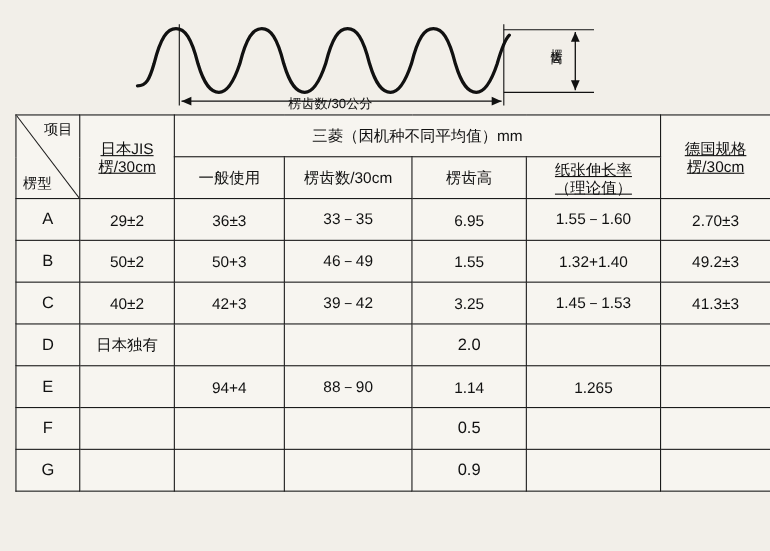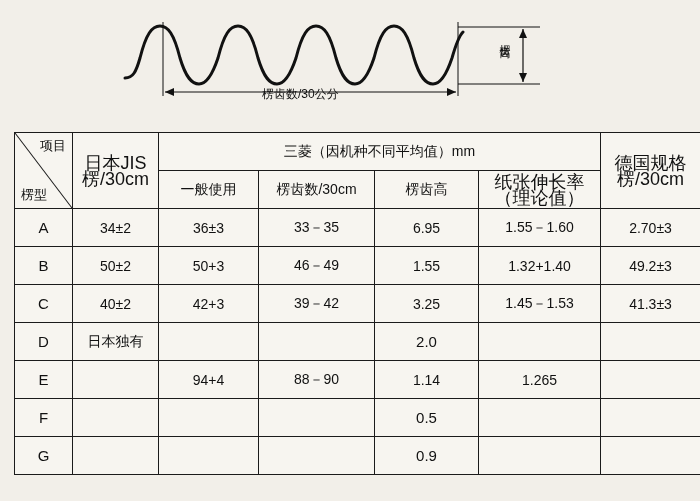--- a/index.html
+++ b/index.html
@@ -31,21 +31,21 @@
     left:499px; top:36px;
     font-size:11px;
     writing-mode:vertical-rl;
     text-orientation:upright;
     letter-spacing:1px;
     line-height:12px;
   }
   
   .tablewrap{
     position:absolute;
-    left:14px; top:132px;
+    left:14px; top:104px;
     width:672px;
   }
   table{
     border-collapse:collapse;
     width:672px;
     background:#f7f5f0;
     table-layout:fixed;
   }
   td,th{
     border:1px solid #1b1b1b;
@@ -67,21 +67,21 @@
     position:absolute;left:0;top:0;width:100%;height:100%;
   }
   .corner .t1{
     position:absolute; right:6px; top:4px; font-size:13px;
   }
   .corner .t2{
     position:absolute; left:6px; bottom:4px; font-size:13px;
   }
   .rowlabel{font-size:15px;}
   .big{font-size:15px;margin-left:13px;}
-  .twoline{line-height:16px;font-size:18px;}
+  .twoline{line-height:16px;font-size:14px;text-decoration:underline;}
   .c-jis{width:86px;}
   .c-a{width:100px;}
   .c-b{width:116px;}
   .c-c{width:104px;}
   .c-d{width:122px;}
   .c-g{width:100px;}
   .c-name{width:58px;}
 </style>
 </head>
 <body>
@@ -151,21 +151,21 @@
       <td>楞齿数/30cm</td>
       <td>楞齿高</td>
       <td class="twoline">
         <div>纸张伸长率</div>
         <div>（理论值）</div>
       </td>
     </tr>
 
     <tr>
       <td class="rowlabel">A</td>
-      <td>34±2</td>
+      <td>29±2</td>
       <td>36±3</td>
       <td>33－35</td>
       <td>6.95</td>
       <td>1.55－1.60</td>
       <td>2.70±3</td>
     </tr>
     <tr>
       <td class="rowlabel">B</td>
       <td>50±2</td>
       <td>50+3</td>

